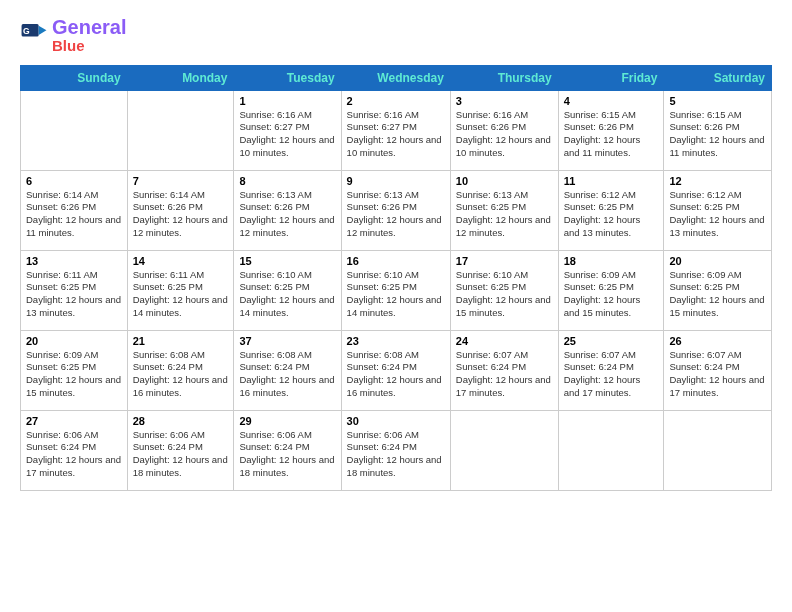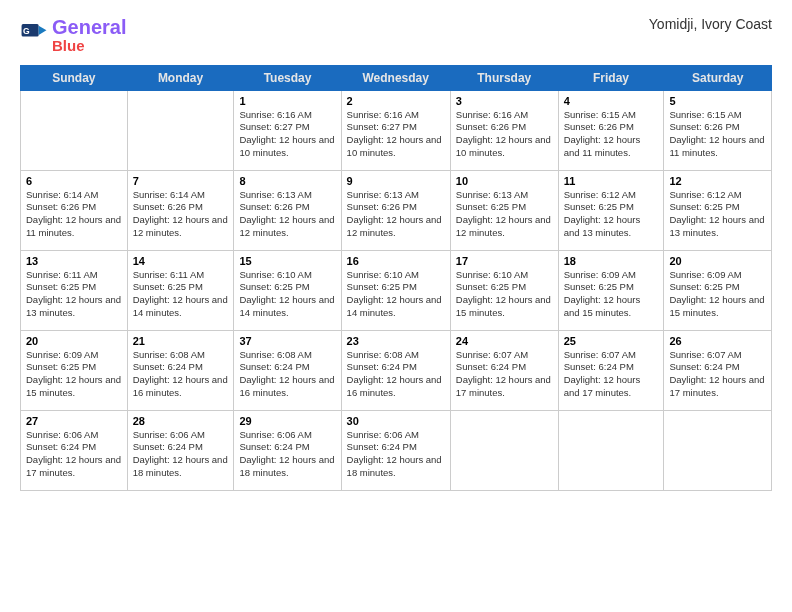--- a/index.html
+++ b/index.html
@@ -44,22 +44,22 @@
       font-size: 14px;
       color: #333;
     }
     .calendar {
       width: 100%;
       border-collapse: collapse;
       font-size: 10.5px;
     }
     .calendar th {
       background-color: #1a6bbf;
-      color: #e5e5e5;
-      text-align: center;
+      color: #5eead4;
+      text-align: right;
       padding: 5px 6px;
       font-size: 12px;
       font-weight: bold;
       border: 1px solid #1a6bbf;
     }
     .calendar td {
       border: 1px solid #ccc;
       vertical-align: top;
       padding: 4px 5px;
       width: 113px;
@@ -90,21 +90,20 @@
         <rect x="2" y="4" width="22" height="16" rx="2" fill="#1a3a6e"></rect>
         <text x="4" y="17" font-size="11" fill="white" font-family="Arial" font-weight="bold">G</text>
         <polygon points="24,6 34,12 24,18" fill="#1a7abf"></polygon>
       </svg>
       <div>
         <div style="font-size:20px;font-weight:bold;color:#8b5cf6;line-height:1.1;">General</div>
         <div style="font-size:15px;font-weight:bold;color:#ef4444;line-height:1.1;">Blue</div>
       </div>
     </div>
     <div class="title-block">
-      <div class="location-title">Yomidji, Ivory Coast</div>
     </div>
   </div>
 
   <table class="calendar">
     <thead>
       <tr>
       <th>Sunday</th>
           <th>Monday</th>
           <th>Tuesday</th>
           <th>Wednesday</th>

